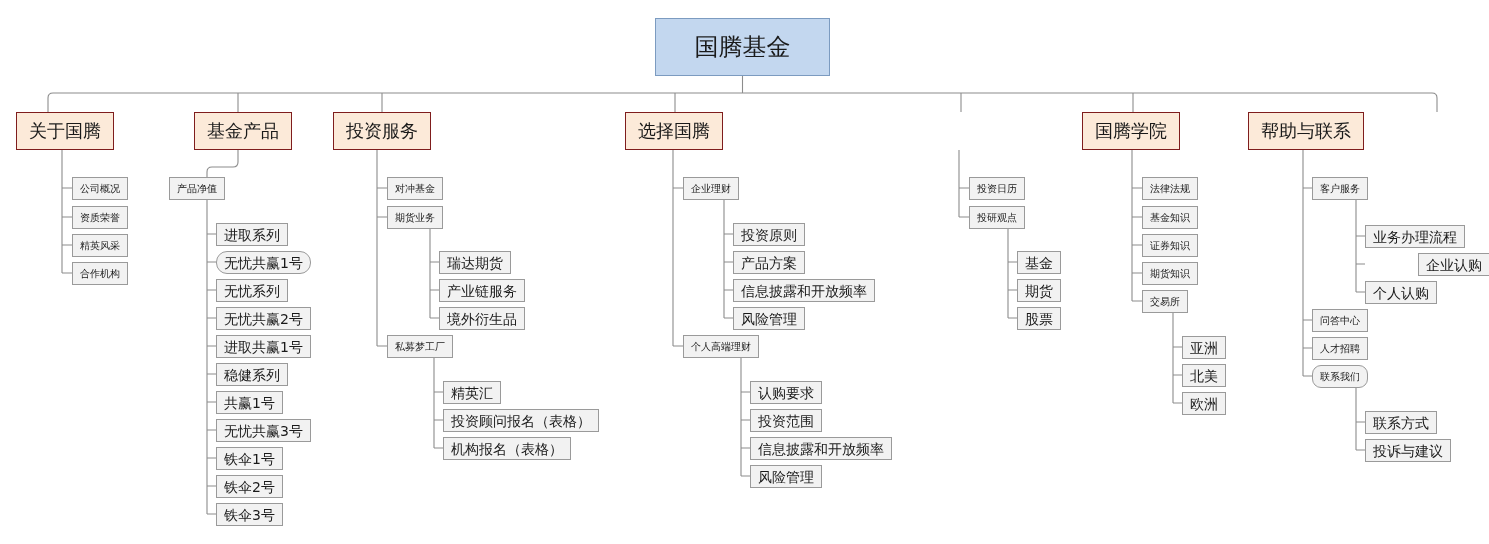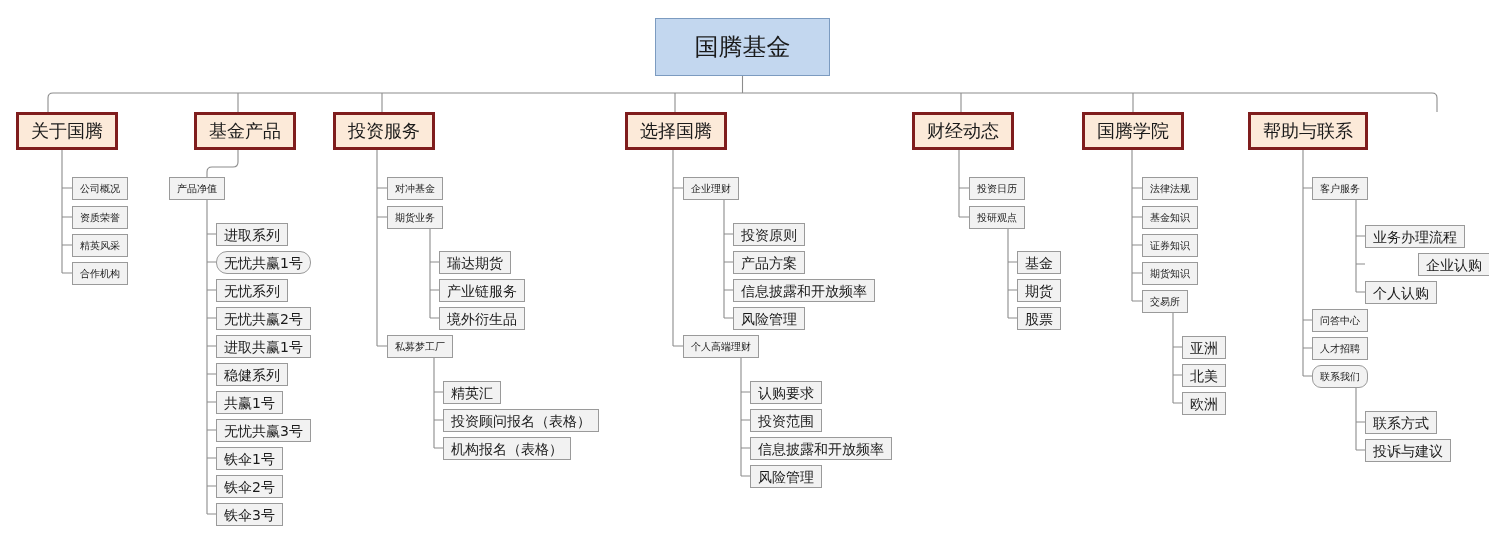--- a/index.html
+++ b/index.html
@@ -39,21 +39,21 @@
   }
   .node.root {
     background: #c3d7ef;
     border: 1px solid #7c9bc0;
     font-size: 24px;
     height: 58px;
     padding: 0 18px;
   }
   .node.lvl1 {
     background: #fcead9;
-    border: 3px solid #7f1d1d;
+    border: 1px solid #7f1d1d;
     font-size: 18px;
     height: 38px;
     padding: 0 12px;
   }
   .node.lvl2 { font-size: 10px; }
   .node.lvl3 { font-size: 14px; }
 </style>
 </head>
 <body>
 
@@ -133,21 +133,20 @@
     <div class="node lvl2" style="left: 683px; top: 177px;">企业理财</div>
     <div class="node lvl3" style="left: 733px; top: 223px;">投资原则</div>
     <div class="node lvl3" style="left: 733px; top: 251px;">产品方案</div>
     <div class="node lvl3" style="left: 733px; top: 279px;">信息披露和开放频率</div>
     <div class="node lvl3" style="left: 733px; top: 307px;">风险管理</div>
     <div class="node lvl2" style="left: 683px; top: 335px;">个人高端理财</div>
     <div class="node lvl3" style="left: 750px; top: 381px;">认购要求</div>
     <div class="node lvl3" style="left: 750px; top: 409px;">投资范围</div>
     <div class="node lvl3" style="left: 750px; top: 437px;">信息披露和开放频率</div>
     <div class="node lvl3" style="left: 750px; top: 465px;">风险管理</div>
-    <div class="node lvl1" style="left: 912px; top: 112px;">财经动态</div>
     <div class="node lvl2" style="left: 969px; top: 177px;">投资日历</div>
     <div class="node lvl2" style="left: 969px; top: 206px;">投研观点</div>
     <div class="node lvl3" style="left: 1017px; top: 251px;">基金</div>
     <div class="node lvl3" style="left: 1017px; top: 279px;">期货</div>
     <div class="node lvl3" style="left: 1017px; top: 307px;">股票</div>
     <div class="node lvl1" style="left: 1082px; top: 112px;">国腾学院</div>
     <div class="node lvl2" style="left: 1142px; top: 177px;">法律法规</div>
     <div class="node lvl2" style="left: 1142px; top: 206px;">基金知识</div>
     <div class="node lvl2" style="left: 1142px; top: 234px;">证券知识</div>
     <div class="node lvl2" style="left: 1142px; top: 262px;">期货知识</div>

